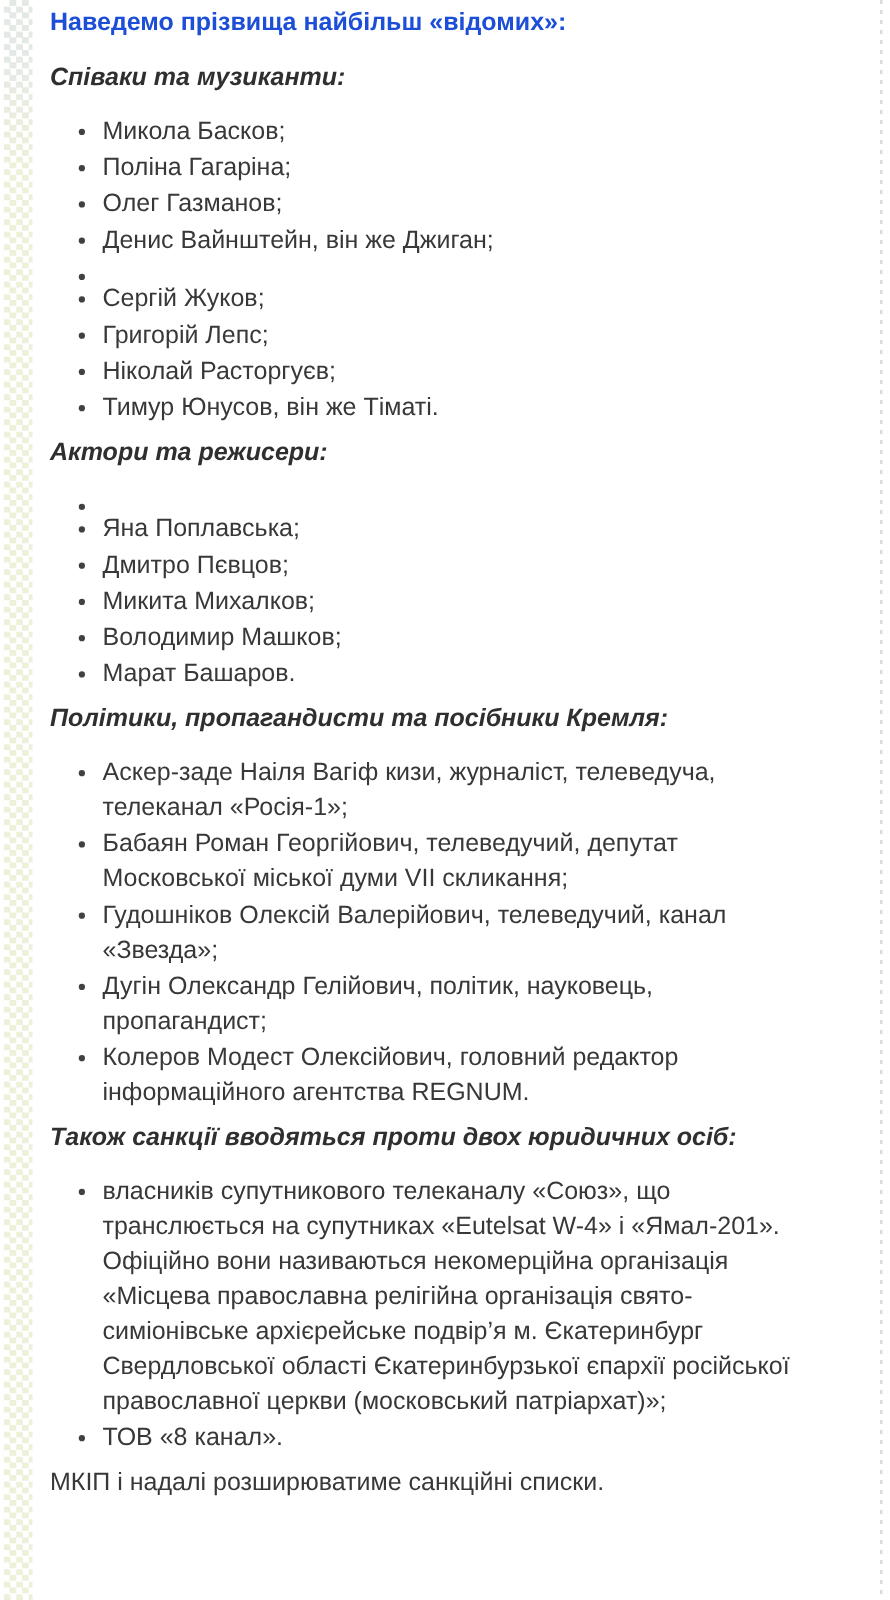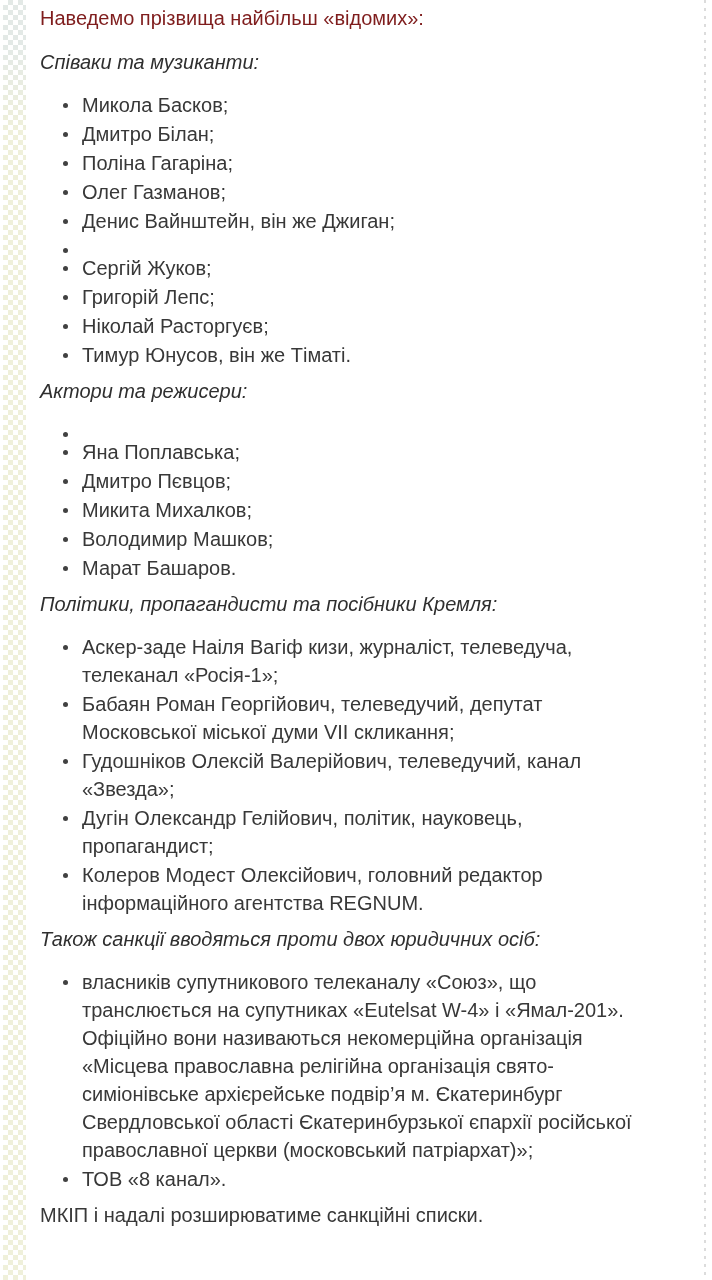--- a/index.html
+++ b/index.html
@@ -43,28 +43,28 @@
   }
   .content {
     position: absolute;
     left: 40px;
     right: 8px;
     top: 0;
     font-size: 20px;
     line-height: 28px;
   }
   .intro {
-    font-weight: 400;
-    color: #7f1d1d;
+    font-weight: 700;
+    color: #1d4ed8;
     margin: 4px 0 16px 0;
   }
   .section-heading {
     font-size: 20px;
     line-height: 28px;
-    font-weight: 400;
+    font-weight: 700;
     font-style: italic;
     color: #2f2f2f;
     margin: 8px 0 14px 0;
   }
   .sanctions-list {
     list-style: none;
     margin: 15px 0 8px 0;
     padding: 0;
   }
   .sanctions-list li {
@@ -103,24 +103,20 @@
 
     <div id="sections">
         <h2 class="section-heading">Співаки та музиканти:</h2>
         <ul class="sanctions-list">
           <li>
             <span class="dot"></span>
             <span class="item-text">Микола Басков;</span>
           </li>
           <li>
             <span class="dot"></span>
-            <span class="item-text">Дмитро Білан;</span>
-          </li>
-          <li>
-            <span class="dot"></span>
             <span class="item-text">Поліна Гагаріна;</span>
           </li>
           <li>
             <span class="dot"></span>
             <span class="item-text">Олег Газманов;</span>
           </li>
           <li>
             <span class="dot"></span>
             <span class="item-text">Денис Вайнштейн, він же Джиган;</span>
           </li>

